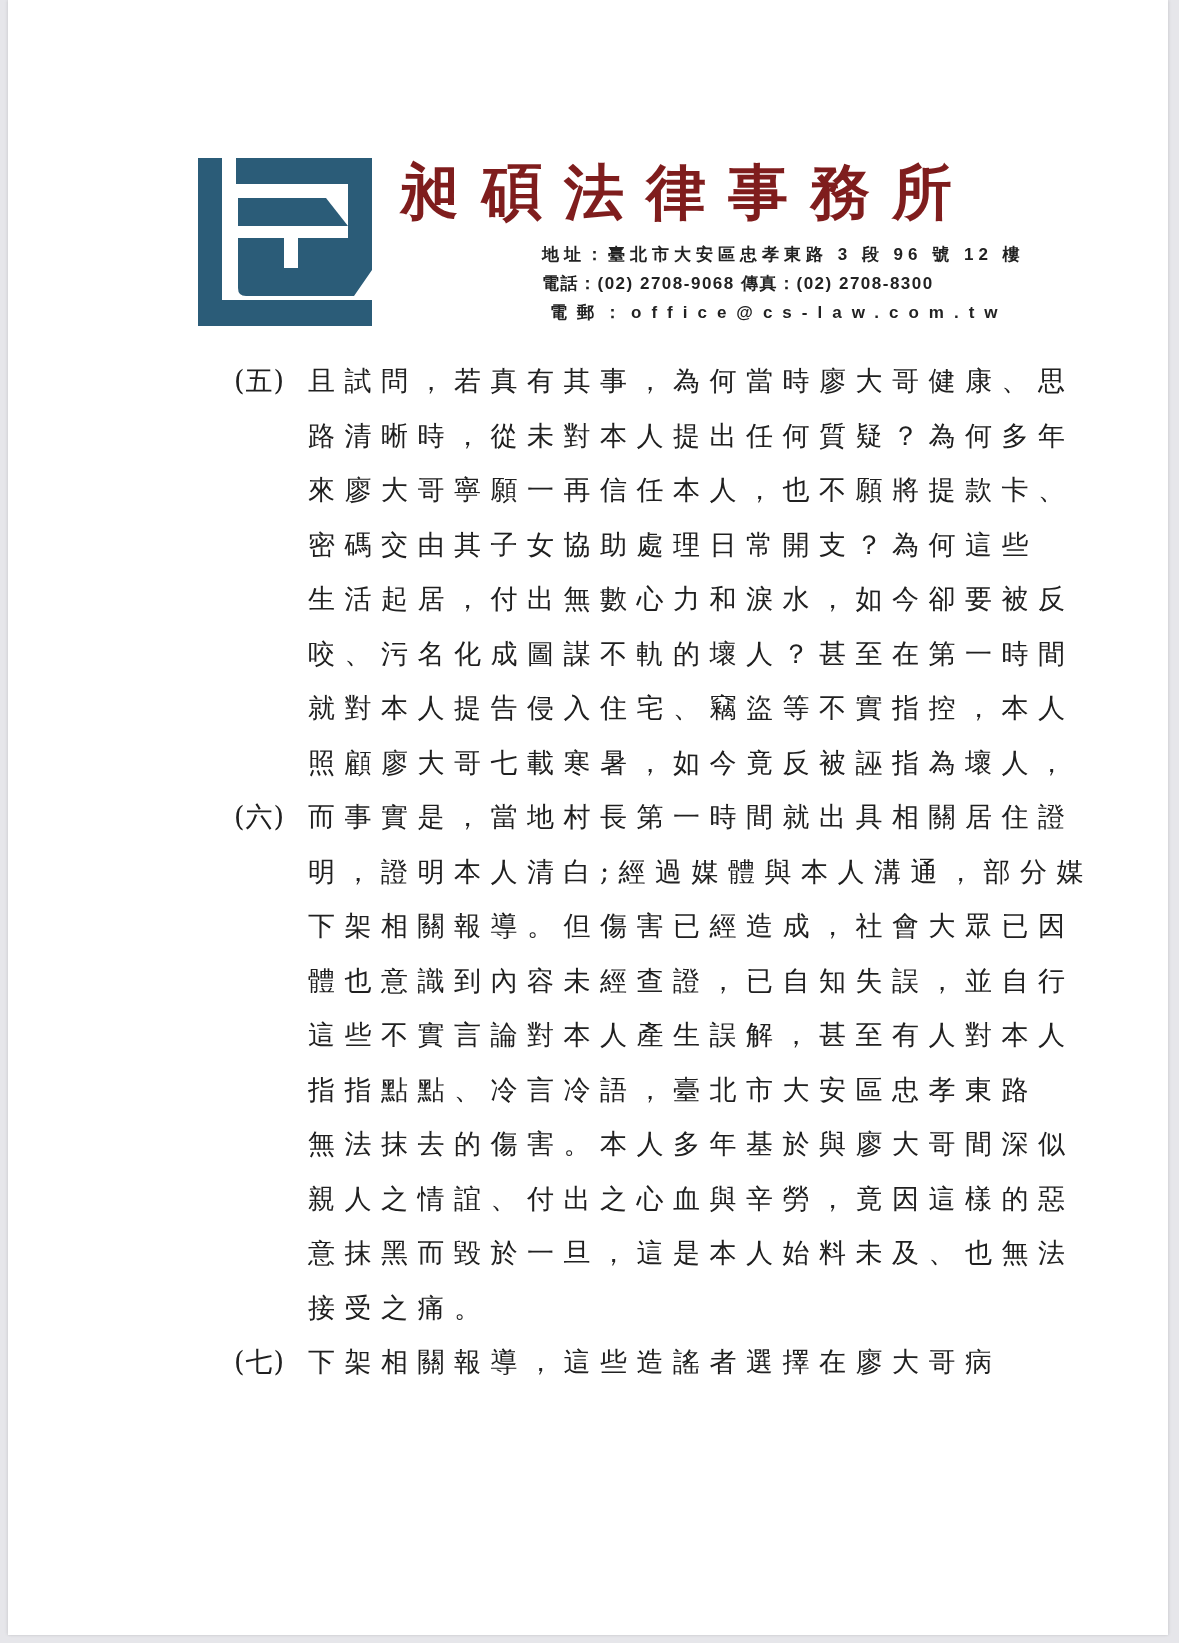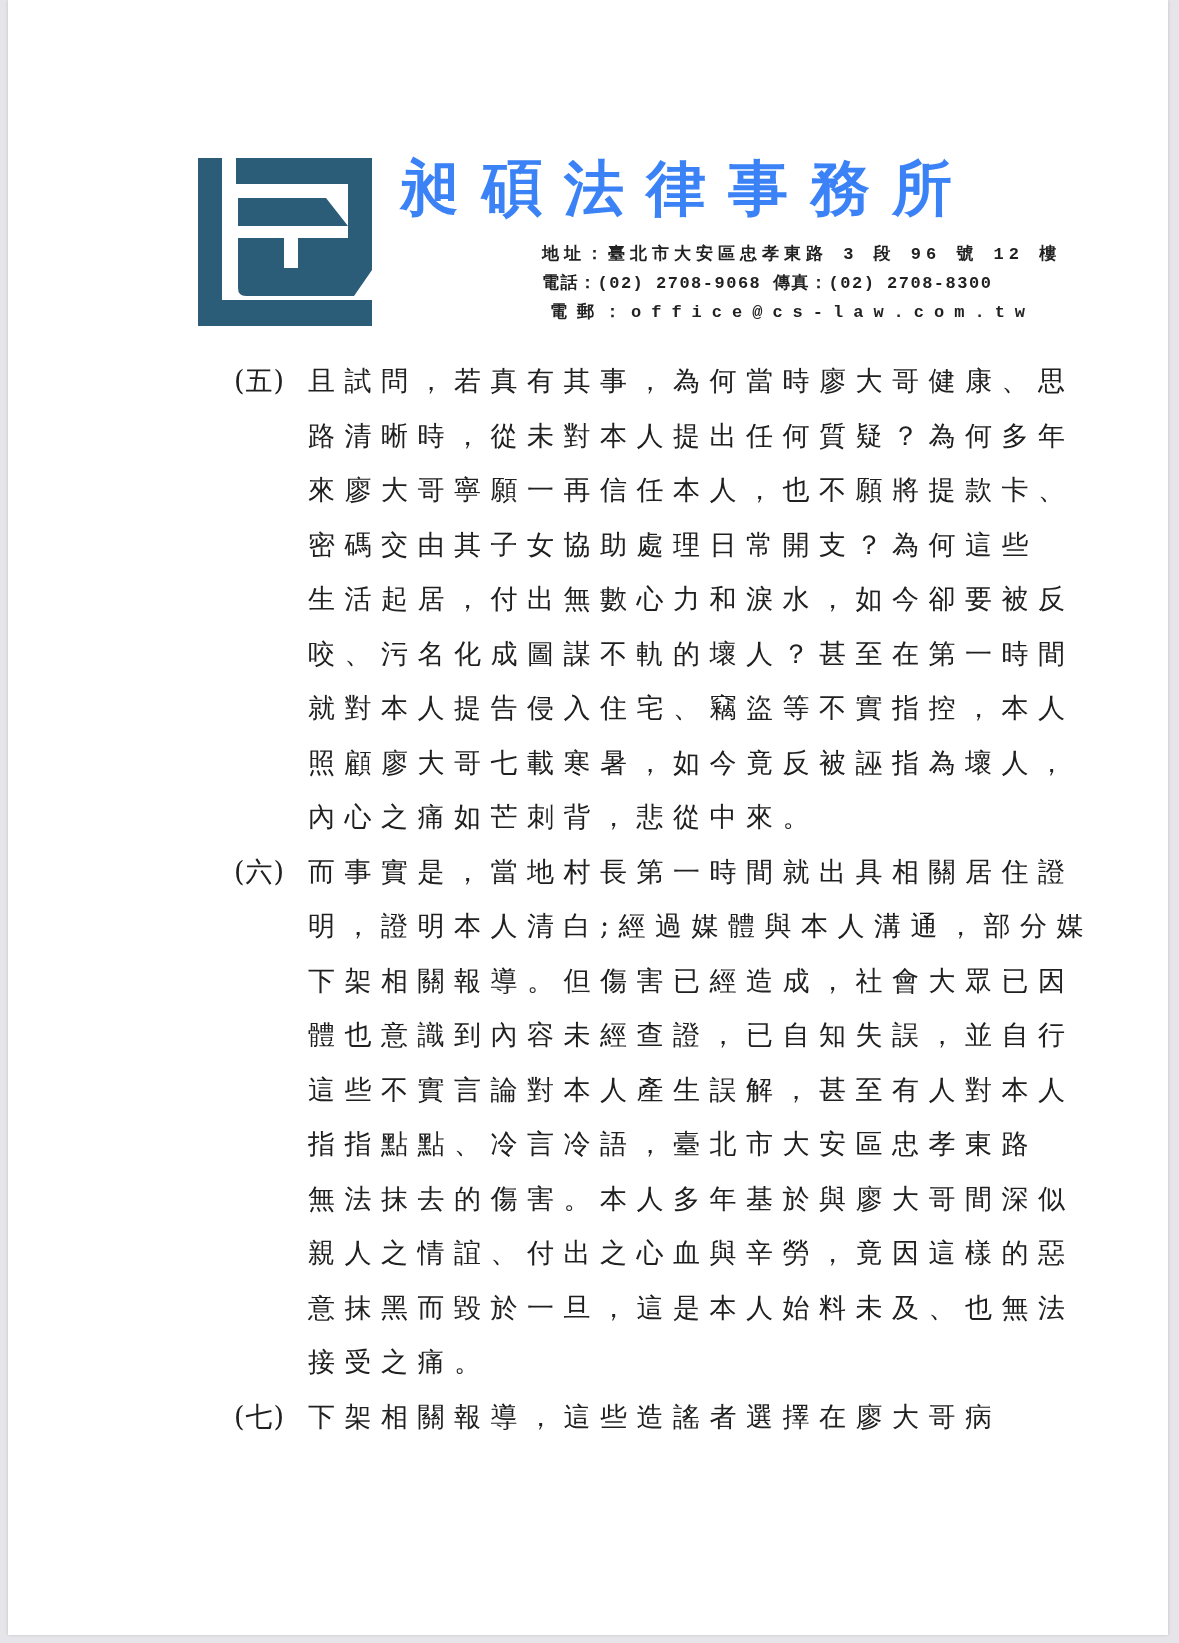--- a/index.html
+++ b/index.html
@@ -31,31 +31,31 @@
       width: 174px;
       height: 168px;
     }
     .firm-name {
       position: absolute;
       left: 392px;
       top: 153px;
       font-size: 60px;
       letter-spacing: 22px;
       font-weight: bold;
-      color: #3b82f6;
-      font-family: Liberation Mono, monospace;
+      color: #7f1d1d;
+      font-family: Liberation Sans, sans-serif;
       white-space: nowrap;
       line-height: 80px;
     }
     .contact {
       position: absolute;
       left: 534px;
       top: 240px;
       font-size: 17px;
-      font-family: Liberation Mono, monospace;
+      font-family: Liberation Sans, sans-serif;
       color: #222;
       font-weight: bold;
       line-height: 29px;
       white-space: nowrap;
     }
     .contact .line { height: 29px; }
     .contact .addr { letter-spacing: 5px; }
     .contact .tel { letter-spacing: 1.5px; }
     .contact .email { letter-spacing: 10px; margin-left: 8px; }
     .body-text {
@@ -133,21 +133,20 @@
     <div class="para">
       <span class="num">(五)</span>
       <div class="line">且試問，若真有其事，為何當時廖大哥健康、思</div>
       <div class="line">路清晰時，從未對本人提出任何質疑？為何多年</div>
       <div class="line">來廖大哥寧願一再信任本人，也不願將提款卡、</div>
       <div class="line">密碼交由其子女協助處理日常開支？為何這些</div>
       <div class="line">生活起居，付出無數心力和淚水，如今卻要被反</div>
       <div class="line">咬、污名化成圖謀不軌的壞人？甚至在第一時間</div>
       <div class="line">就對本人提告侵入住宅、竊盜等不實指控，本人</div>
       <div class="line">照顧廖大哥七載寒暑，如今竟反被誣指為壞人，</div>
-      <div class="line">內心之痛如芒刺背，悲從中來。</div>
     </div>
 
     <div class="para">
       <span class="num">(六)</span>
       <div class="line">而事實是，當地村長第一時間就出具相關居住證</div>
       <div class="line">明，證明本人清白;經過媒體與本人溝通，部分媒</div>
       <div class="line">下架相關報導。但傷害已經造成，社會大眾已因</div>
       <div class="line">體也意識到內容未經查證，已自知失誤，並自行</div>
       <div class="line">這些不實言論對本人產生誤解，甚至有人對本人</div>
       <div class="line">指指點點、冷言冷語，臺北市大安區忠孝東路</div>

